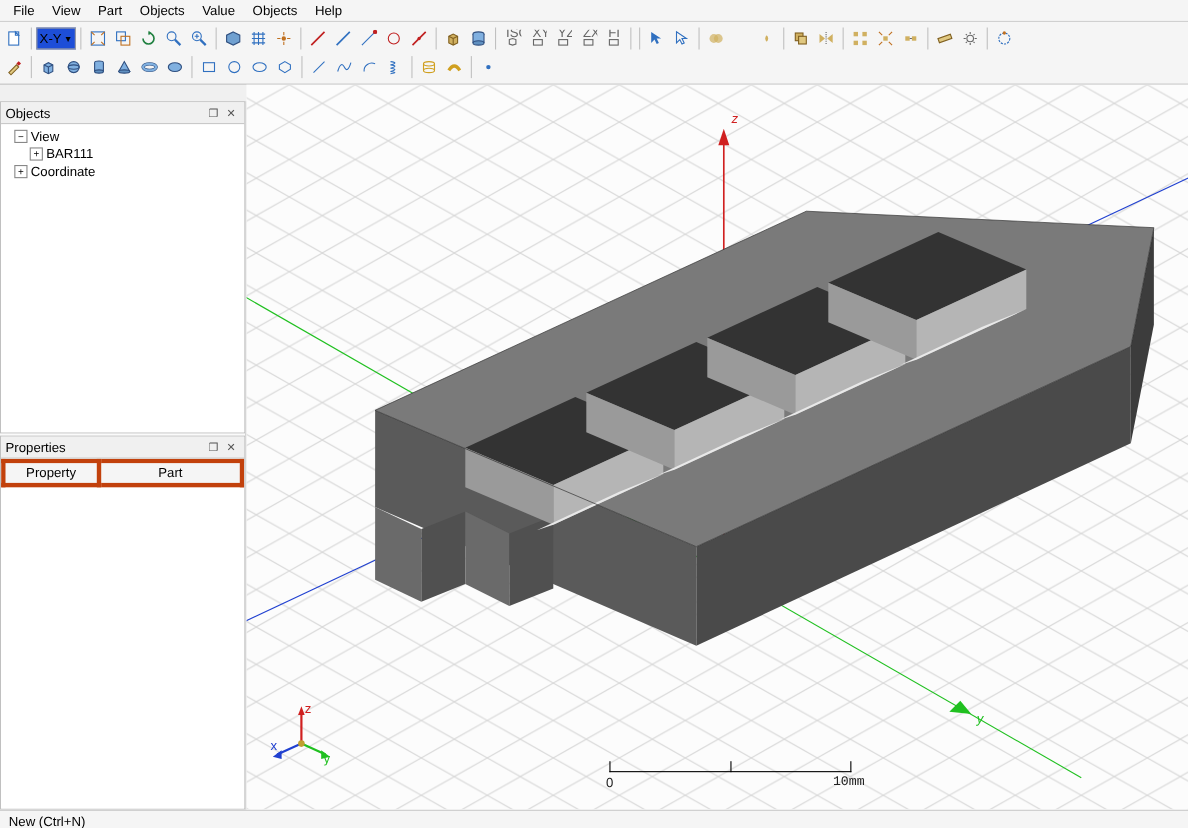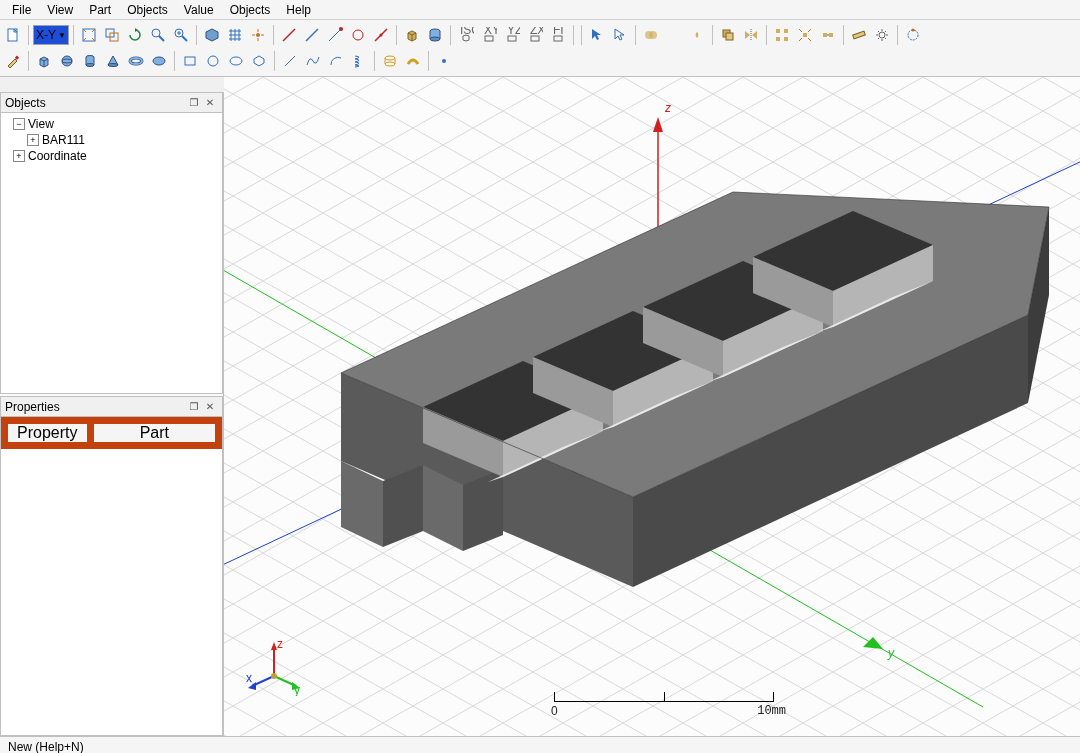--- a/index.html
+++ b/index.html
@@ -30,21 +30,21 @@
 .panel-header .btn { width: 16px; height: 14px; font-size: 10px; display: flex; align-items: center; justify-content: center; cursor: default; color: #555; }
 .panel-body { flex: 1; background: #fff; overflow: auto; }
 
 .tree { padding: 3px 2px; }
 .tree-row { display: flex; align-items: center; height: 16px; font-size: 12px; }
 .tree-toggle { width: 12px; height: 12px; border: 1px solid #888; display: flex; align-items: center; justify-content: center; font-size: 9px; line-height: 1; margin-right: 3px; background: #fff; }
 .tree-indent1 { padding-left: 10px; }
 .tree-indent2 { padding-left: 24px; }
 
 .props-table { width: 100%; border-collapse: collapse; }
-.props-table th { border: 7px solid #c2410c; background: #f5f5f5; font-weight: normal; font-size: 16px; height: 22px; }
+.props-table th { border: 4px solid #c2410c; background: #f5f5f5; font-weight: normal; font-size: 12px; height: 22px; }
 
 .viewport { flex: 1; position: relative; background: #fcfcfc; overflow: hidden; }
 .viewport svg.scene { position: absolute; inset: 0; width: 100%; height: 100%; }
 
 .scale-bar { position: absolute; bottom: 18px; left: 330px; font-size: 11px; color: #222; display: flex; flex-direction: column; align-items: center; }
 .scale-bar .ticks { width: 220px; height: 10px; border-bottom: 1px solid #000; border-left: 1px solid #000; border-right: 1px solid #000; position: relative; }
 .scale-bar .ticks .mid { position: absolute; left: 50%; top: 0; width: 1px; height: 10px; background: #000; }
 .scale-bar .labels { width: 220px; display: flex; justify-content: space-between; margin-top: 2px; padding: 0 0; }
 .scale-bar .labels span:first-child { transform: translateX(-3px); }
 .scale-bar .labels span:last-child { transform: translateX(12px); font-family: Liberation Mono, monospace; }
@@ -534,14 +534,14 @@
         <span>0</span>
         <span>10mm</span>
       </div>
     </div>
 
   </div>
 
 </div>
 
 <div class="statusbar">
-  <span>New (Help+N)</span>
+  <span>New (Ctrl+N)</span>
 </div>
 
 </body></html>

